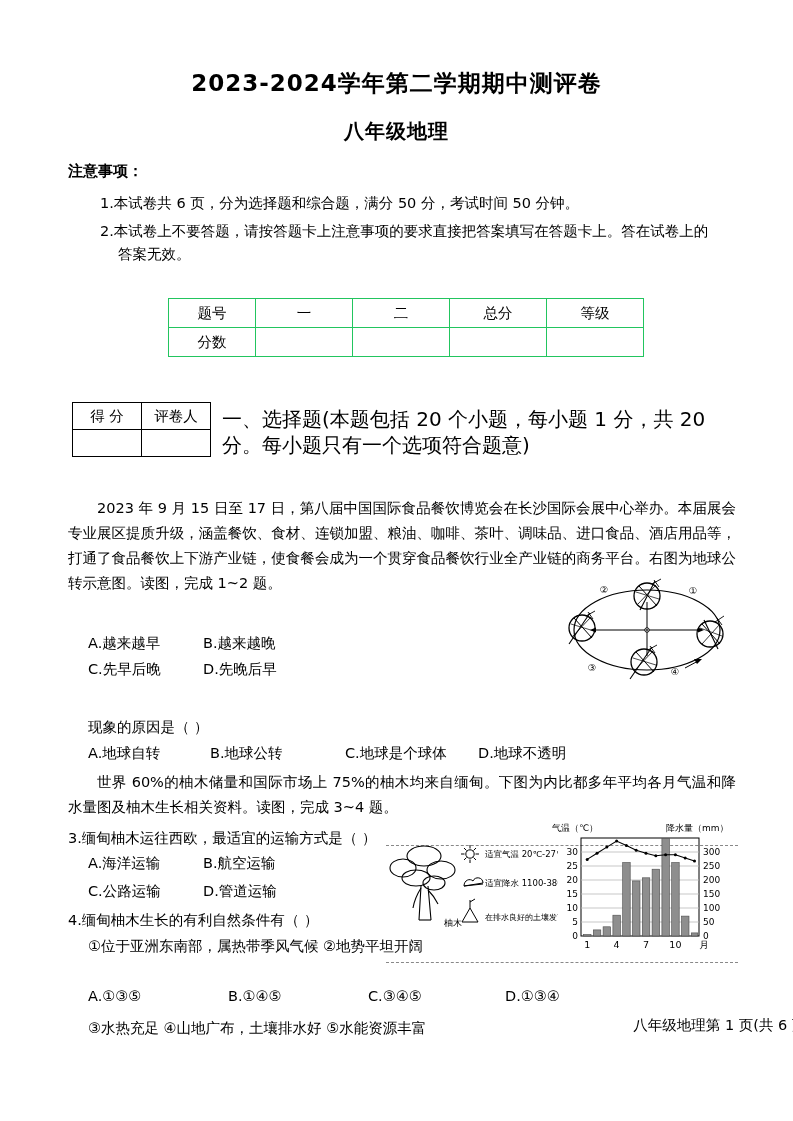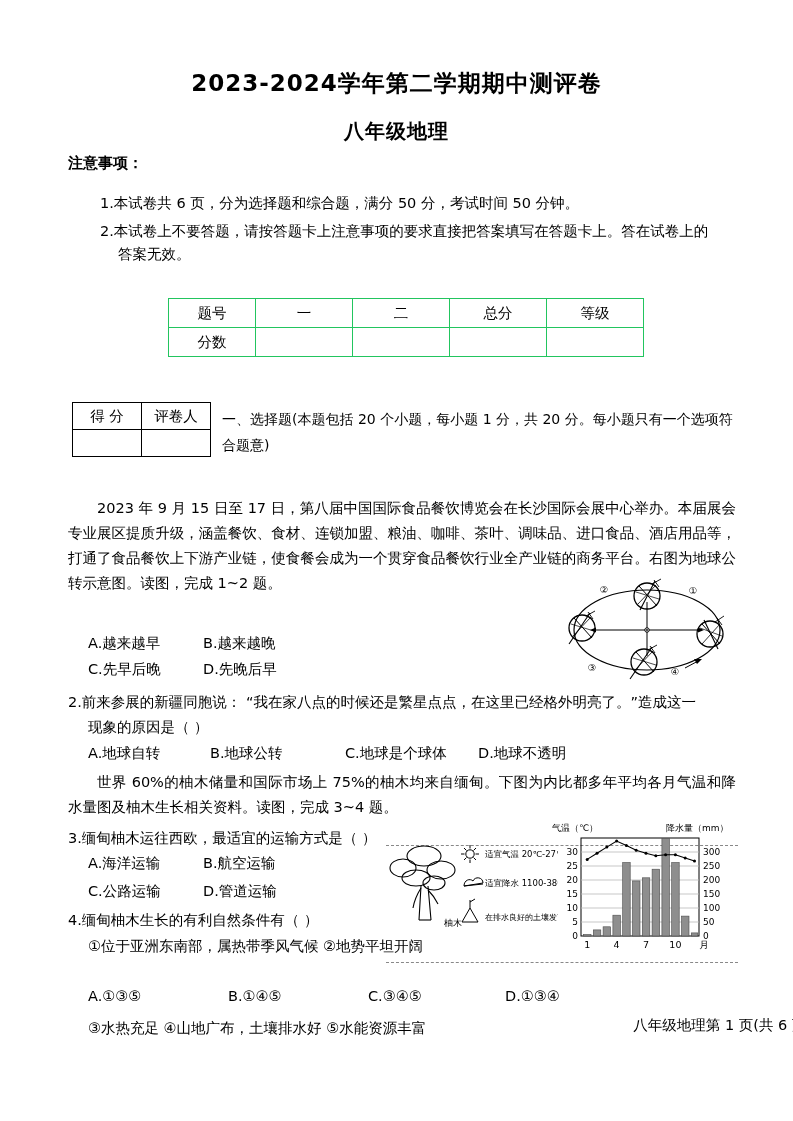--- a/index.html
+++ b/index.html
@@ -38,21 +38,21 @@
     width: 793px;
     text-align: center;
     font-size: 20px;
     font-weight: bold;
     letter-spacing: 1px;
   }
 
   
   .notice-label {
     position: absolute;
-    left: 68px; top: 154px;
+    left: 68px; top: 162px;
     font-size: 15px;
     font-weight: bold;
   }
   .notice-item {
     position: absolute;
     left: 100px;
     width: 640px;
     font-size: 14.5px;
     line-height: 26px;
   }
@@ -92,21 +92,21 @@
     height: 26px;
     text-align: center;
     font-size: 14.5px;
     padding: 0;
   }
 
   .section-heading {
     position: absolute;
     left: 222px; top: 406px;
     width: 512px;
-    font-size: 14px;
+    font-size: 20px;
     line-height: 26px;
   }
 
   
   .para {
     position: absolute;
     font-size: 14.5px;
     line-height: 25px;
     text-align: justify;
   }
@@ -313,21 +313,20 @@
         <text x="123" y="97">④</text>
       </g>
     </svg>
   </div>
 
   <div class="opt-row q1-oA">A.越来越早</div>
   <div class="opt-row q1-oB">B.越来越晚</div>
   <div class="opt-row q1-oC">C.先早后晚</div>
   <div class="opt-row q1-oD">D.先晚后早</div>
 
-  <div class="q-line q2-stem">2.前来参展的新疆同胞说：    “我在家八点的时候还是繁星点点，在这里已经格外明亮了。”造成这一</div>
   <div class="q-line q2-stem2">现象的原因是（    ）</div>
   <div class="opt-row q2-oA">A.地球自转</div>
   <div class="opt-row q2-oB">B.地球公转</div>
   <div class="opt-row q2-oC">C.地球是个球体</div>
   <div class="opt-row q2-oD">D.地球不透明</div>
 
   <div class="para para-teak">世界 60%的柚木储量和国际市场上 75%的柚木均来自缅甸。下图为内比都多年平均各月气温和降水量图及柚木生长相关资料。读图，完成 3~4 题。</div>
 
   <div class="q-line q3-stem">3.缅甸柚木运往西欧，最适宜的运输方式是（    ）</div>
   <div class="opt-row q3-oA">A.海洋运输</div>

